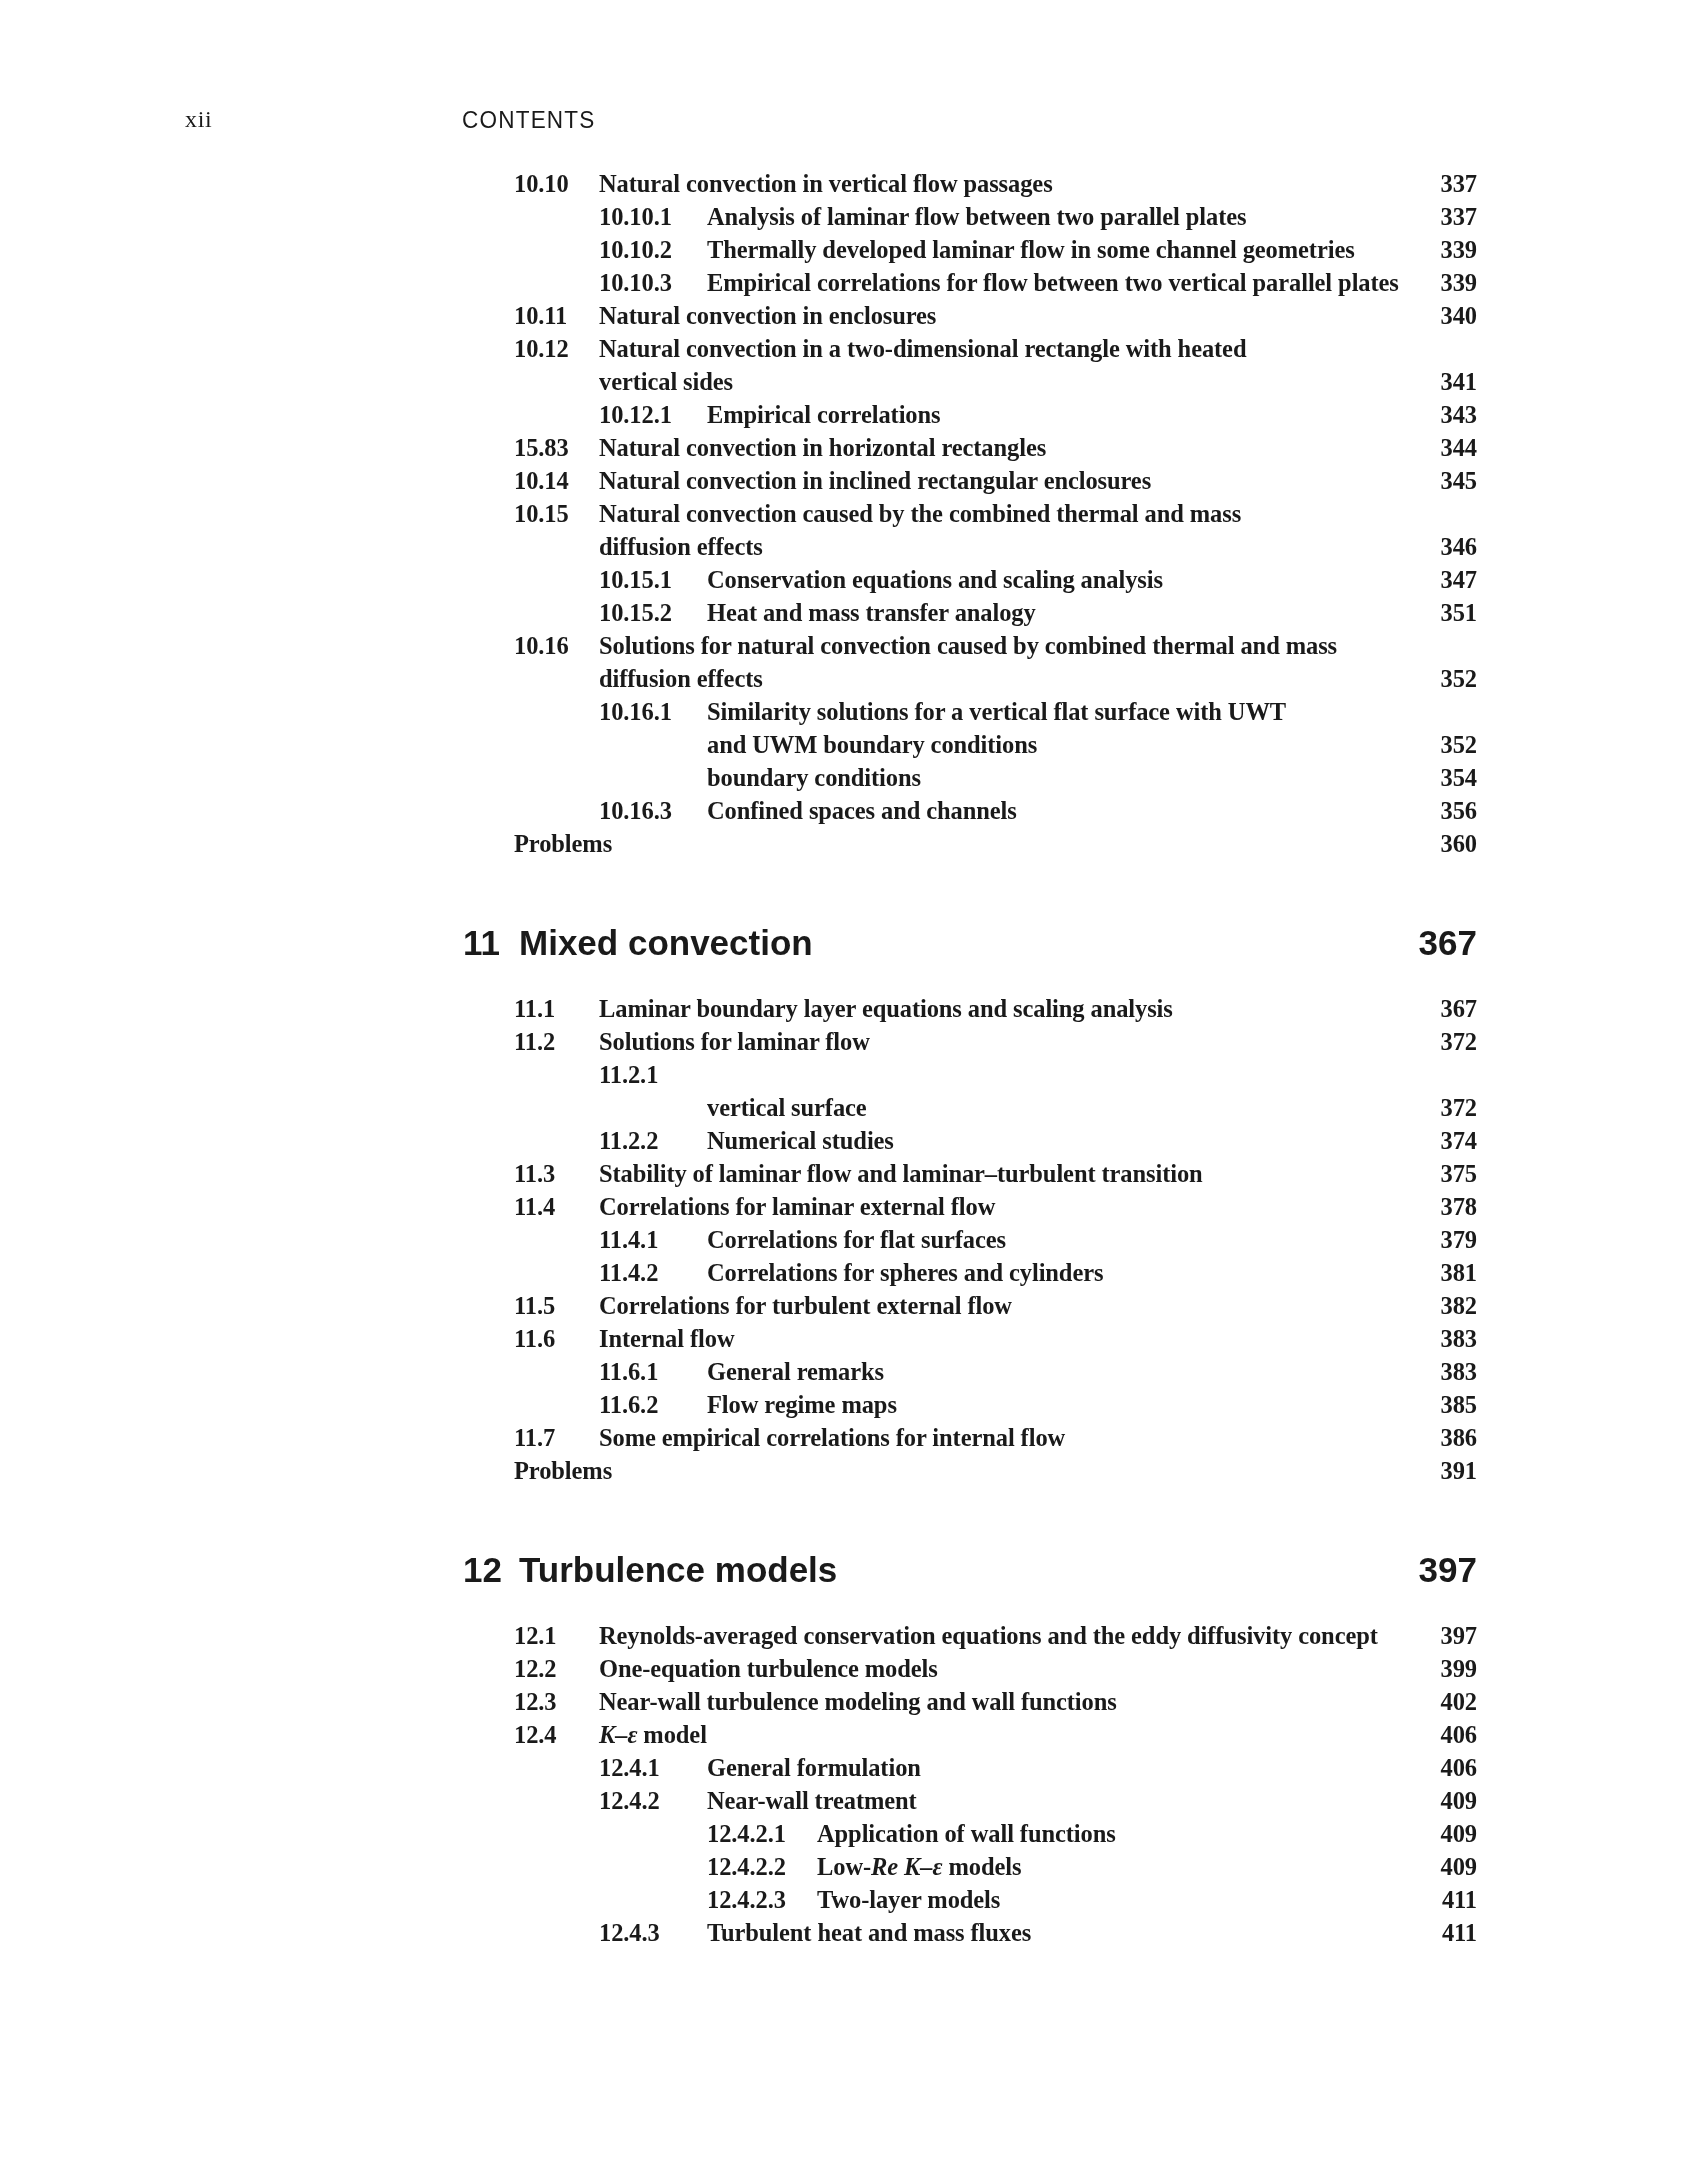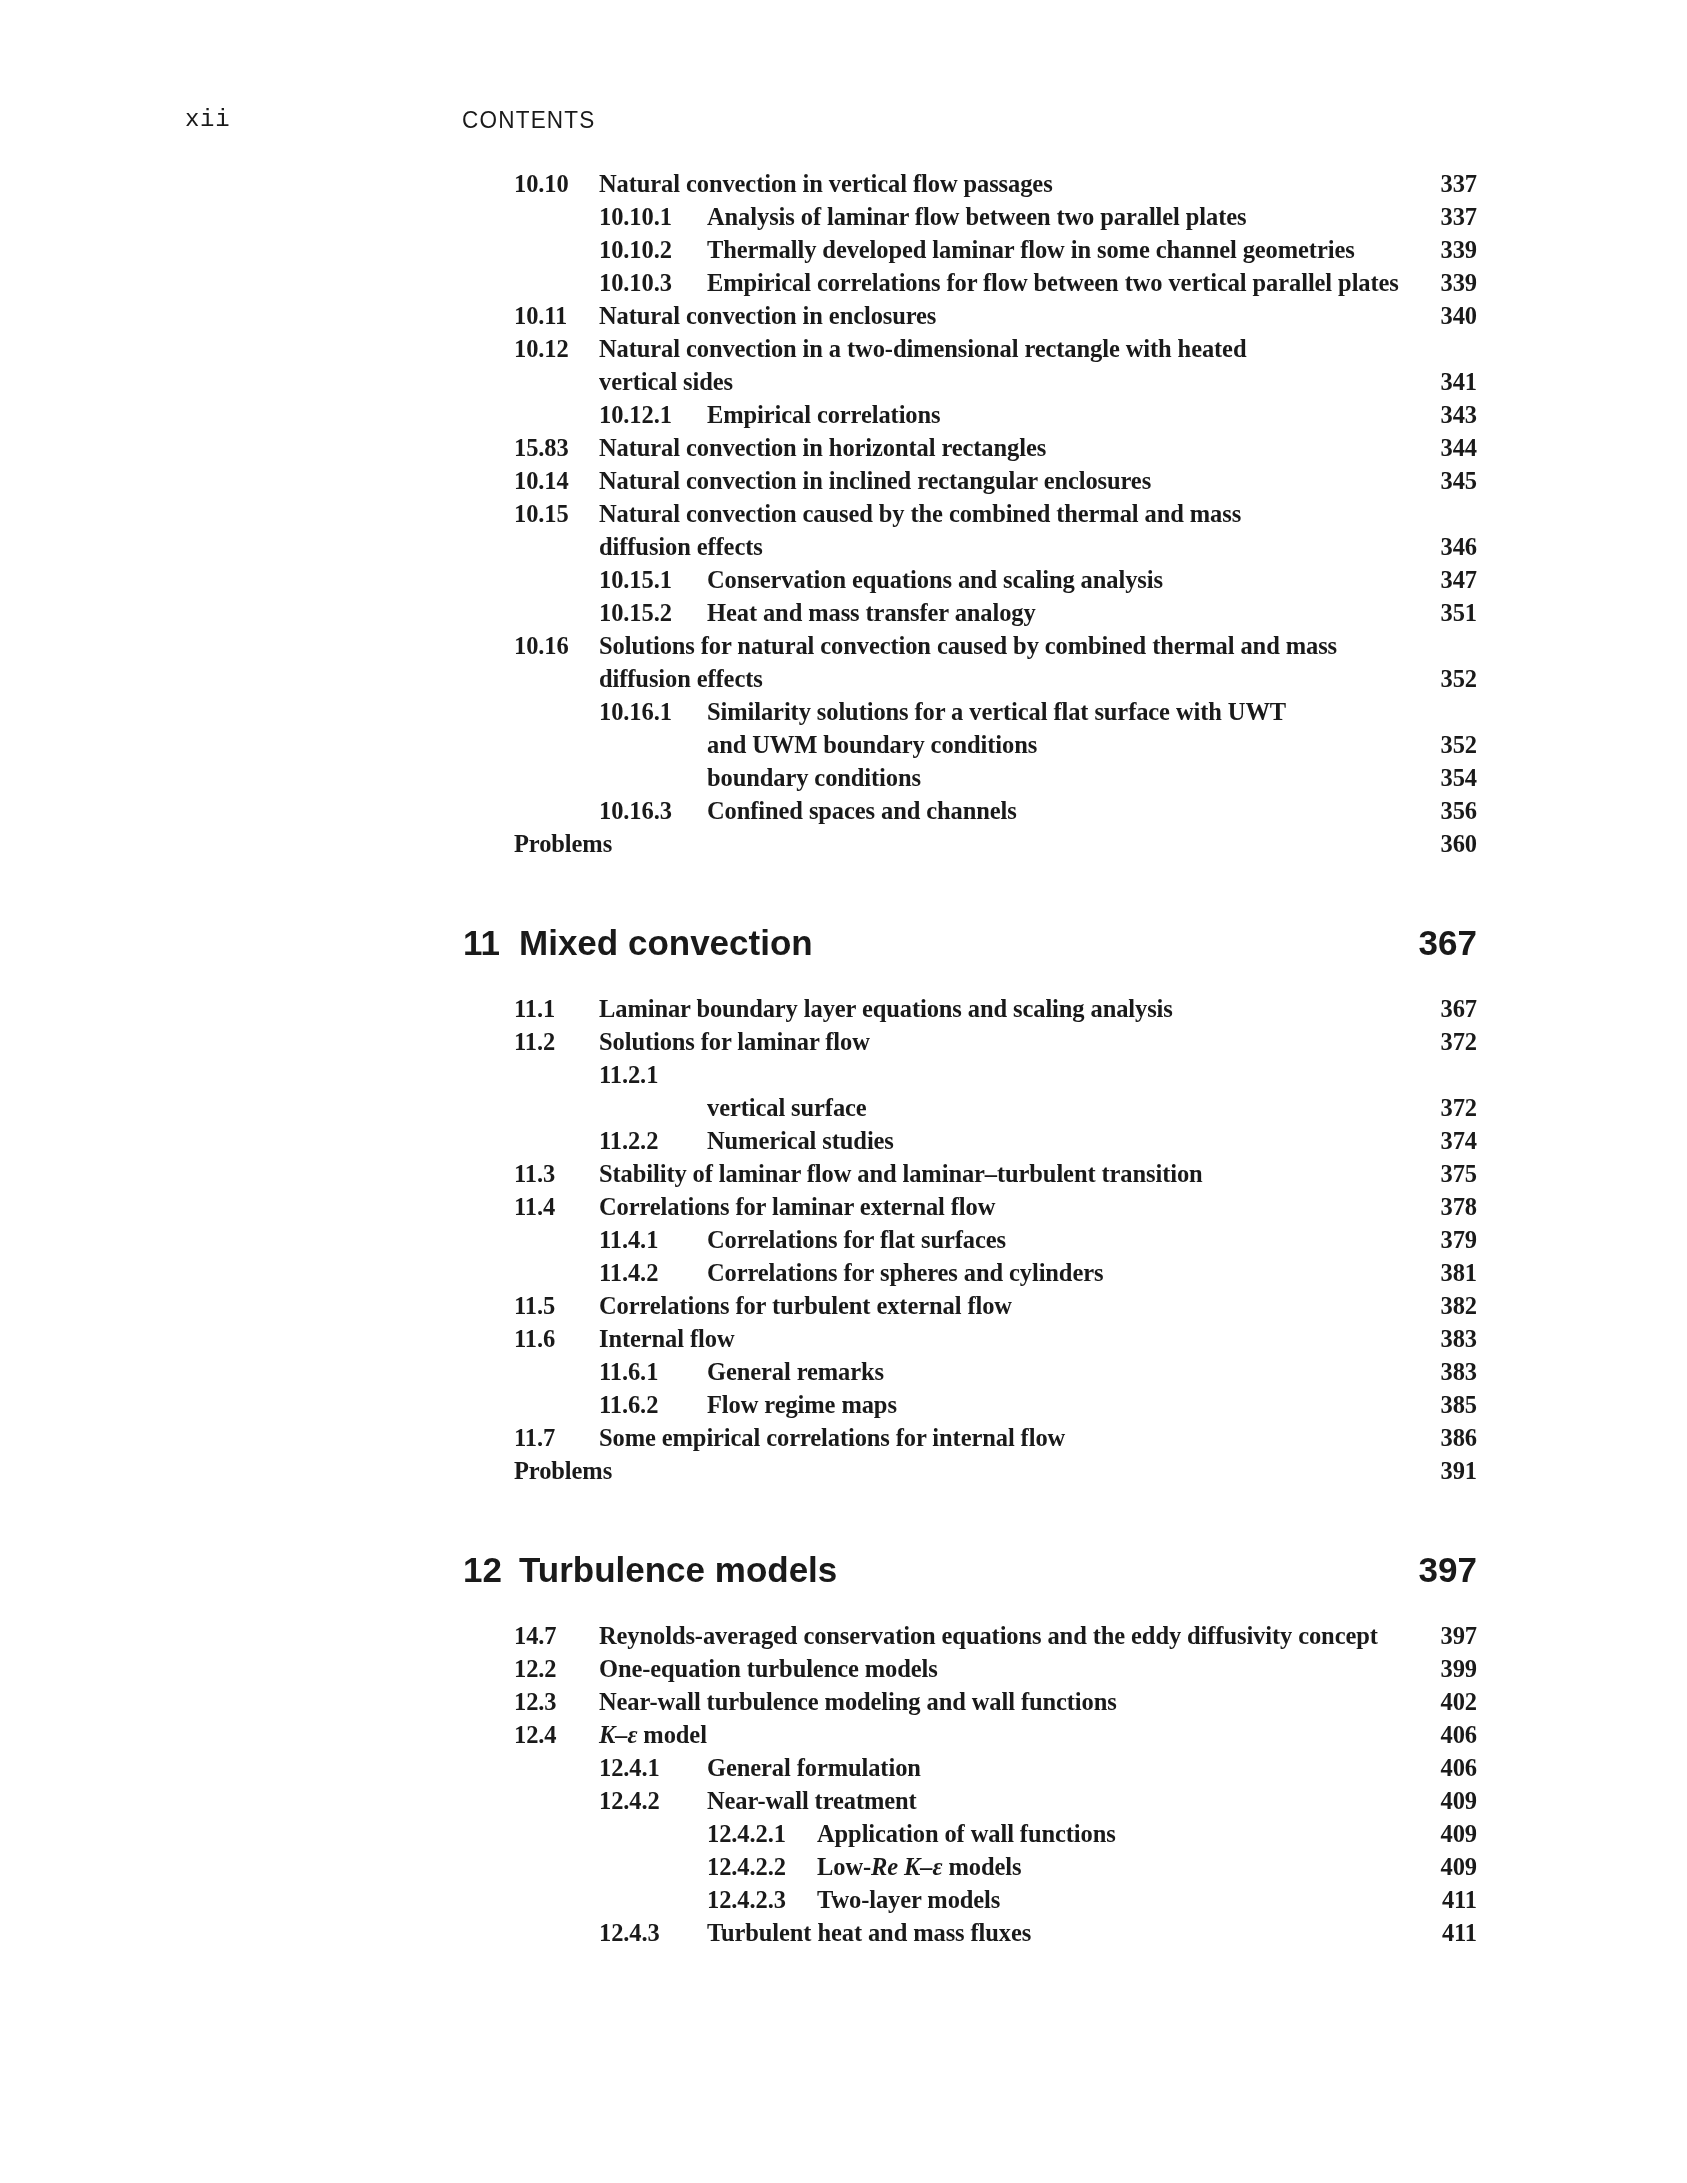--- a/index.html
+++ b/index.html
@@ -21,21 +21,21 @@
     position: absolute;
     top: 106px;
     left: 0;
     width: 1687px;
     height: 33px;
   }
   #folio {
     position: absolute;
     left: 185px;
     top: 0;
-    font-family: Liberation Mono, monospace;
+    font-family: Liberation Serif, serif;
     font-size: 24px;
     letter-spacing: 0.7px;
   }
   #head-title {
     position: absolute;
     left: 462px;
     top: 0;
     font-family: "Liberation Sans", sans-serif;
     font-size: 24.5px;
     letter-spacing: 1.3px;
@@ -262,21 +262,21 @@
       <div class="row lvl0">
         <span class="title">Problems</span>
         <span class="page">391</span>
       </div>
       <div class="row chapter">
         <span class="num">12</span>
         <span class="title">Turbulence models</span>
         <span class="page">397</span>
       </div>
       <div class="row lvl1">
-        <span class="num">14.7</span>
+        <span class="num">12.1</span>
         <span class="title">Reynolds-averaged conservation equations and the eddy diffusivity concept</span>
         <span class="page">397</span>
       </div>
       <div class="row lvl1">
         <span class="num">12.2</span>
         <span class="title">One-equation turbulence models</span>
         <span class="page">399</span>
       </div>
       <div class="row lvl1">
         <span class="num">12.3</span>

